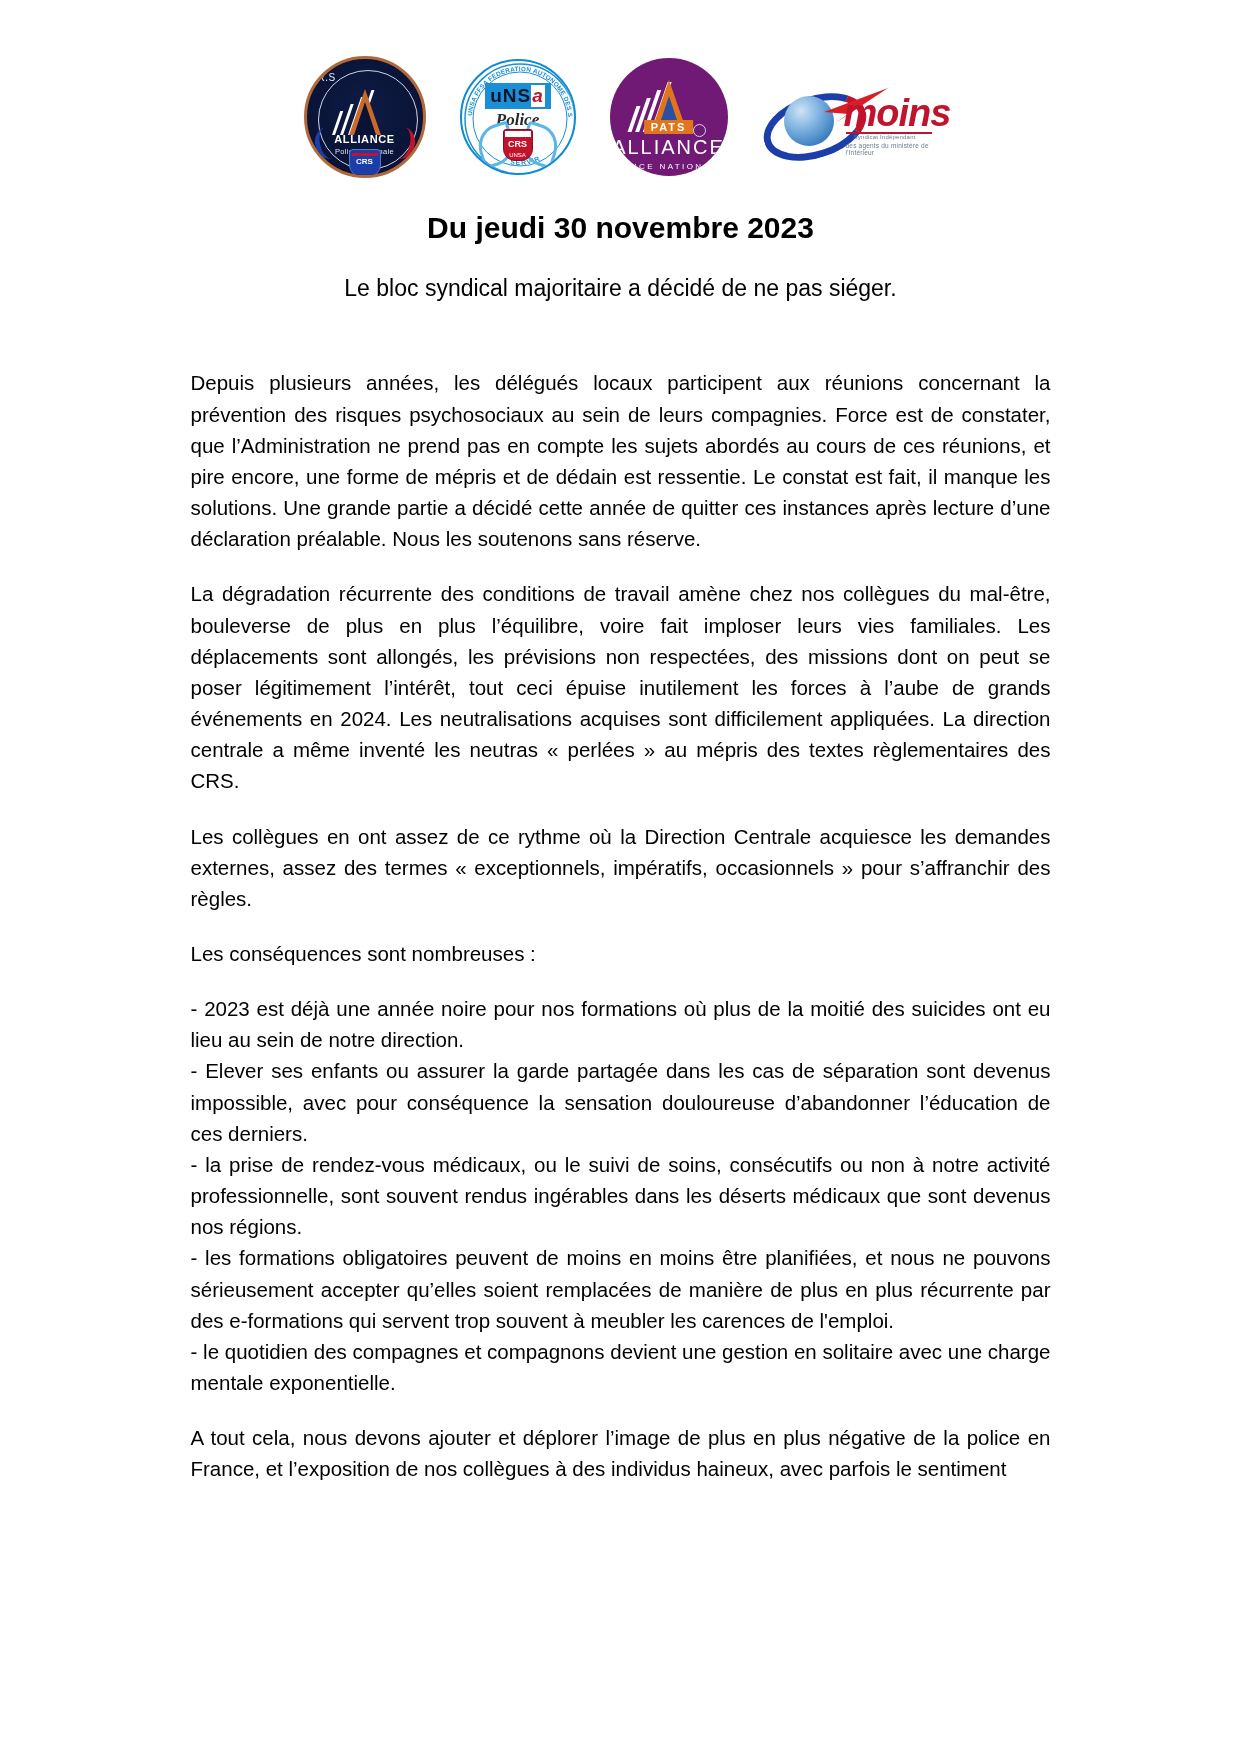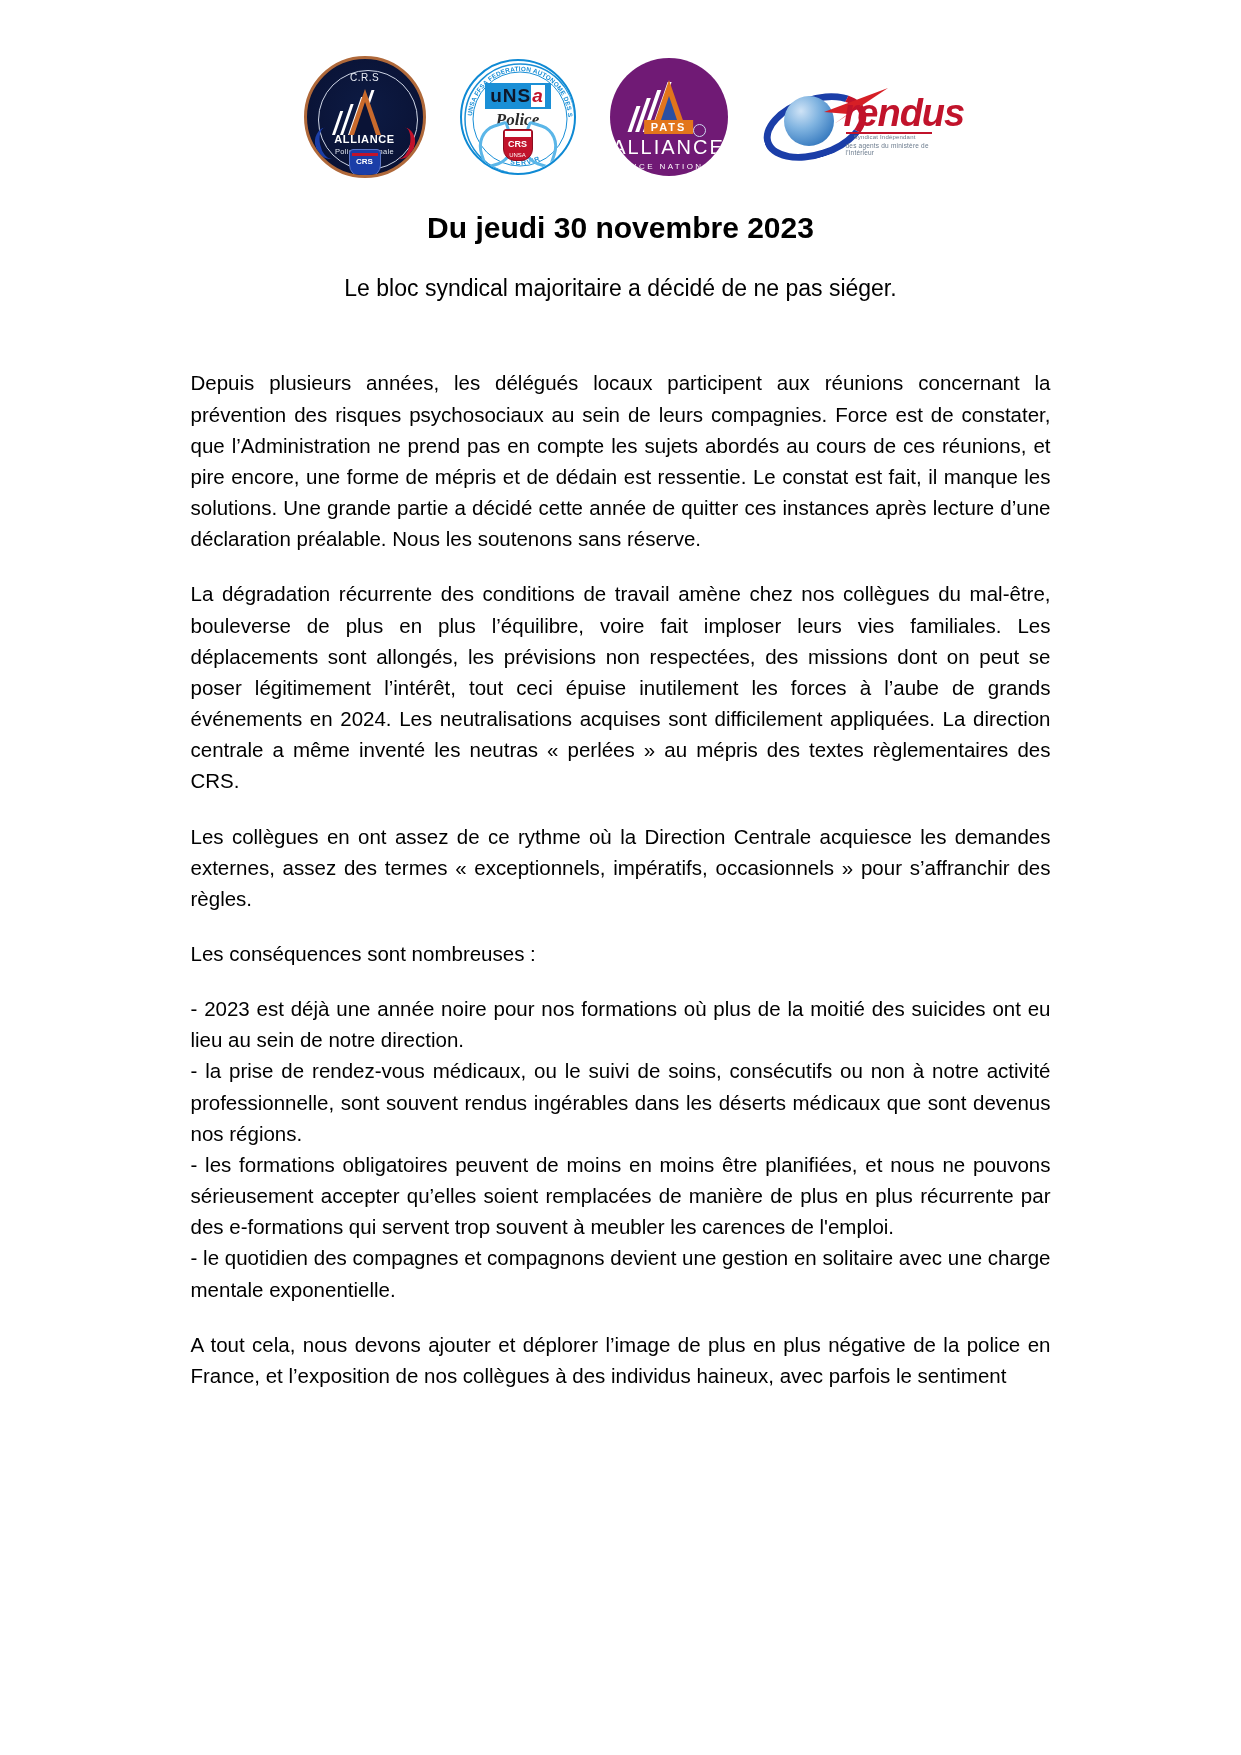--- a/index.html
+++ b/index.html
@@ -52,21 +52,21 @@
     position: absolute;
     left: 11px; top: 11px;
     width: 100px; height: 100px;
     border-radius: 50%;
     border: 1px solid #cfd6e6;
     box-sizing: border-box;
   }
   .crs-top-text {
     position: absolute;
     top: 13px; left: 0; right: 0;
-    text-align: center;
+    text-align: left;
     color: #e9edf5;
     font-size: 10px;
     letter-spacing: 0.5px;
     font-family: "Liberation Sans", sans-serif;
   }
   .crs-stripes {
     position: absolute;
     top: 28px; left: 50%;
     transform: translateX(-50%);
     width: 66px; height: 48px;
@@ -509,40 +509,41 @@
     </div>
 
     <div class="logo logo-snipat">
       <div class="snipat-orbit"></div>
       <div class="snipat-globe"></div>
       <div class="snipat-arrow">
         <svg width="72" height="40" viewBox="0 0 72 40" xmlns="http://www.w3.org/2000/svg">
           <path d="M70,2 L6,26 L30,28 L16,38 Z" fill="#d61f26"></path>
         </svg>
       </div>
-      <div class="snipat-name">rendus</div>
+      <div class="snipat-name">moins</div>
       <div class="snipat-underline"></div>
       <div class="snipat-tag1">Syndicat Indépendant</div>
       <div class="snipat-tag2">des agents du ministère de l'Intérieur</div>
     </div>
 
   </div>
 
   <div class="title-block">
     <div class="doc-date">Du jeudi 30 novembre 2023</div>
     <div class="doc-statement">Le bloc syndical majoritaire a décidé de ne pas siéger.</div>
   </div>
 
   <div class="body-wrap">
     <p class="para">Depuis plusieurs années, les délégués locaux participent aux réunions concernant la prévention des risques psychosociaux au sein de leurs compagnies. Force est de constater, que l’Administration ne prend pas en compte les sujets abordés au cours de ces réunions, et pire encore, une forme de mépris et de dédain est ressentie. Le constat est fait, il manque les solutions. Une grande partie a décidé cette année de quitter ces instances après lecture d’une déclaration préalable. Nous les soutenons sans réserve.</p>
     <p class="para">La dégradation récurrente des conditions de travail amène chez nos collègues du mal-être, bouleverse de plus en plus l’équilibre, voire fait imploser leurs vies familiales. Les déplacements sont allongés, les prévisions non respectées, des missions dont on peut se poser légitimement l’intérêt, tout ceci épuise inutilement les forces à l’aube de grands événements en 2024. Les neutralisations acquises sont difficilement appliquées. La direction centrale a même inventé les neutras « perlées » au mépris des textes règlementaires des CRS.</p>
     <p class="para">Les collègues en ont assez de ce rythme où la Direction Centrale acquiesce les demandes externes, assez des termes « exceptionnels, impératifs, occasionnels » pour s’affranchir des règles.</p>
     <p class="lead">Les conséquences sont nombreuses :</p>
     <div class="bullets">
       <p>- 2023 est déjà une année noire pour nos formations où plus de la moitié des suicides ont eu lieu au sein de notre direction.</p>
+      <p>- Elever ses enfants ou assurer la garde partagée dans les cas de séparation sont devenus impossible, avec pour conséquence la sensation douloureuse d’abandonner l’éducation de ces derniers.</p>
       <p>- la prise de rendez-vous médicaux, ou le suivi de soins, consécutifs ou non à notre activité professionnelle, sont souvent rendus ingérables dans les déserts médicaux que sont devenus nos régions.</p>
       <p>- les formations obligatoires peuvent de moins en moins être planifiées, et nous ne pouvons sérieusement accepter qu’elles soient remplacées de manière de plus en plus récurrente par des e-formations qui servent trop souvent à meubler les carences de l'emploi.</p>
       <p>- le quotidien des compagnes et compagnons devient une gestion en solitaire avec une charge mentale exponentielle.</p>
     </div>
     <p class="para last-partial">A tout cela, nous devons ajouter et déplorer l’image de plus en plus négative de la police en France, et l’exposition de nos collègues à des individus haineux, avec parfois le sentiment</p>
   </div>
 
 </div>
 
 </body></html>

